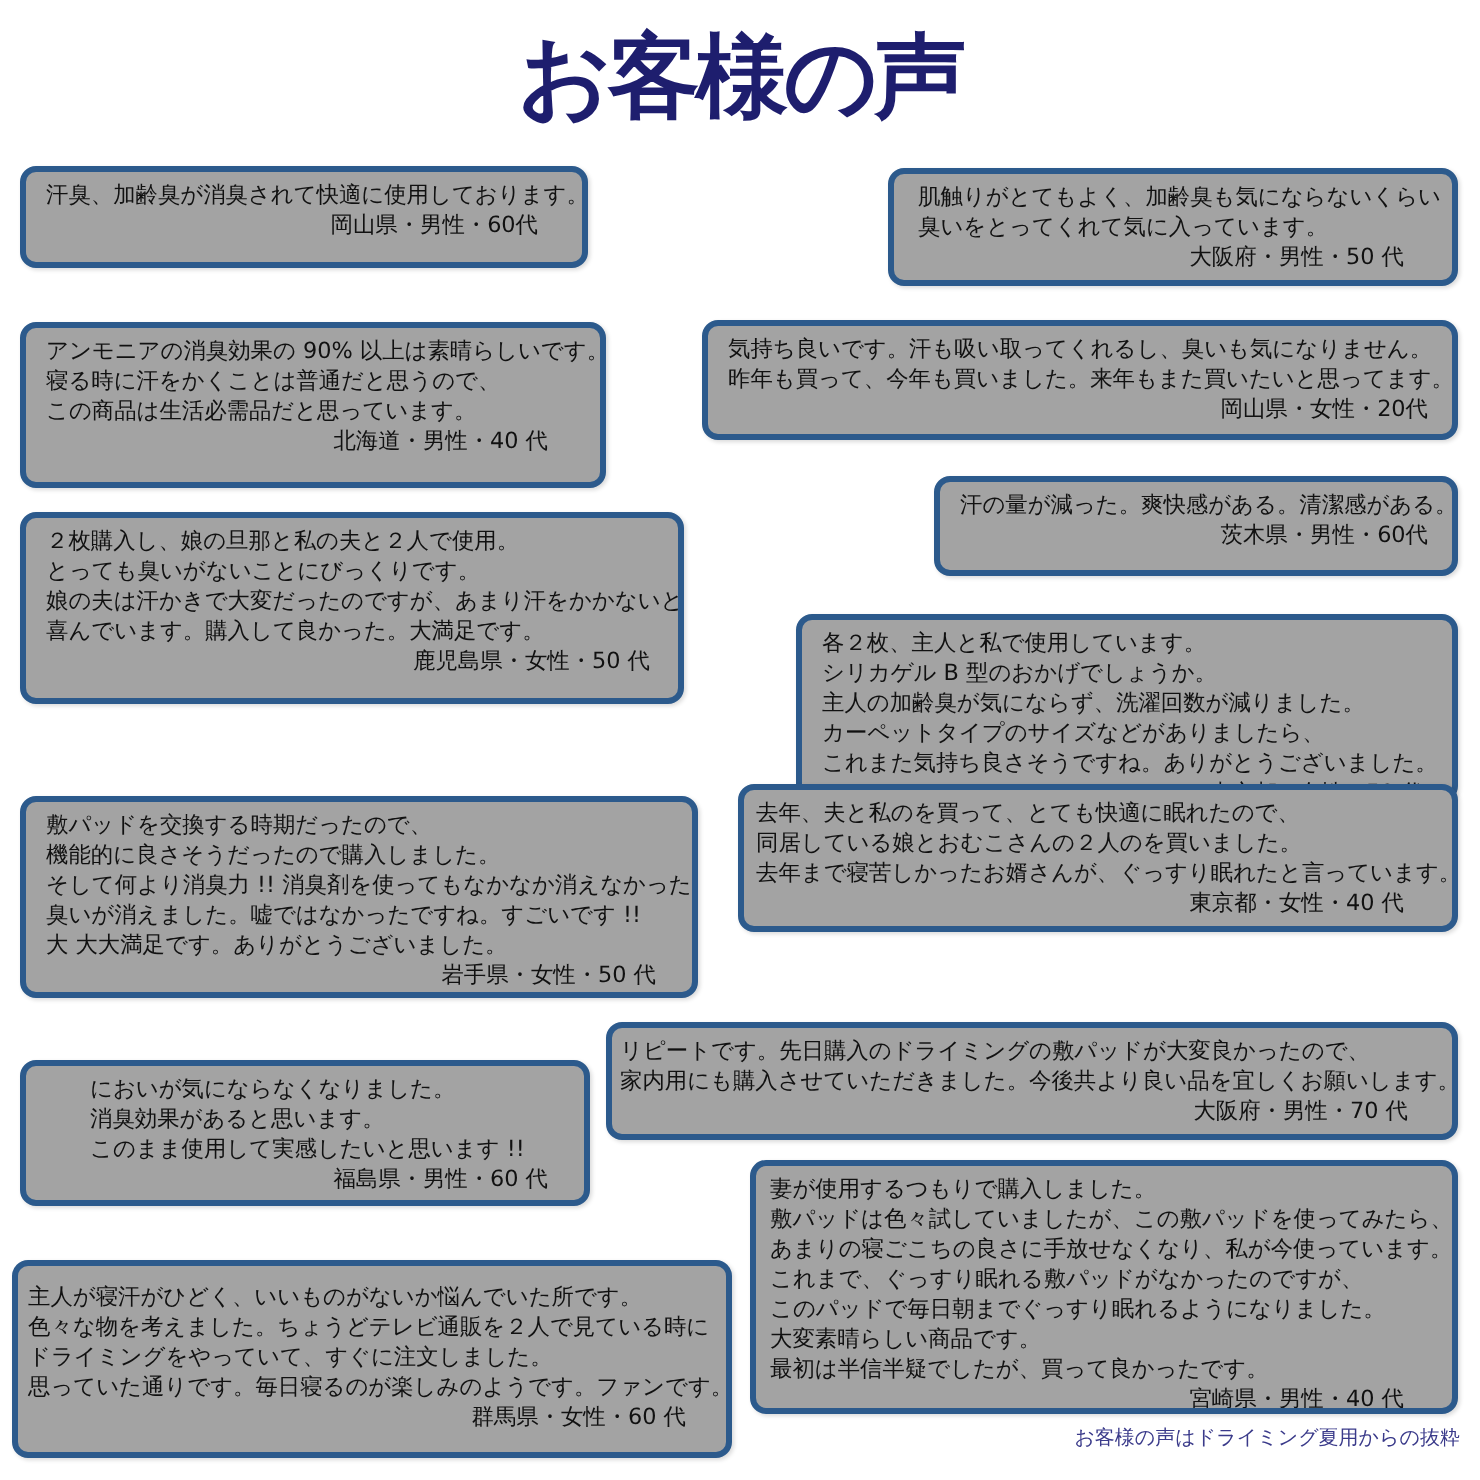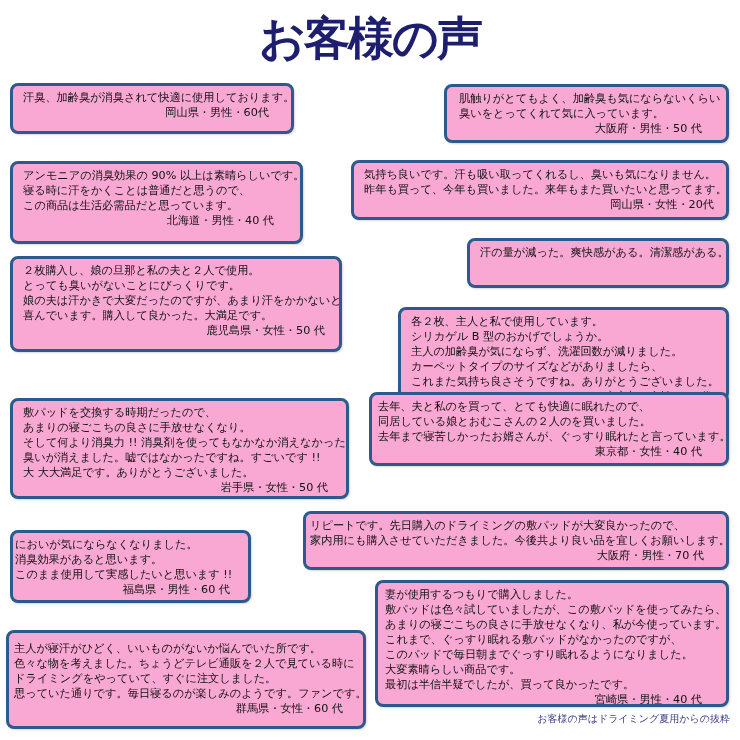--- a/index.html
+++ b/index.html
@@ -7,21 +7,21 @@
     width:740px; height:740px; background:#ffffff; position:relative; overflow:hidden;
     font-family: "DejaVu Sans", "Liberation Sans", sans-serif;
   }
   .title {
     position:absolute; left:0; top:10px; width:740px; text-align:center;
     font-size:46px; font-weight:bold; color:#1e1e6e; letter-spacing:-2px;
     line-height:56px;
   }
   .box {
     position:absolute; box-sizing:border-box;
-    background:#f9a8d4; border:3px solid #2c5a8c; border-radius:8px;
+    background:#a3a3a3; border:3px solid #2c5a8c; border-radius:8px;
     box-shadow: 1px 1px 2px rgba(0,0,0,0.15);
     padding:4px 10px 4px 10px;
     font-size:11.2px; line-height:15px; color:#111;
     white-space:nowrap; overflow:hidden;
   }
   .box .line { display:block; }
   .box .sig { display:block; text-align:right; padding-right:34px; }
   .footer {
     position:absolute; right:10px; top:712px; font-size:10px; color:#3a3a8a;
   }
@@ -50,20 +50,21 @@
 </div>
 
 <div class="box" style="left:351px;top:160px;width:378px;height:60px;">
   <span class="line">気持ち良いです。汗も吸い取ってくれるし、臭いも気になりません。</span>
   <span class="line">昨年も買って、今年も買いました。来年もまた買いたいと思ってます。</span>
   <span class="sig" style="padding-right:2px;">岡山県・女性・20代</span>
 </div>
 
 <div class="box" style="left:467px;top:238px;width:262px;height:50px;">
   <span class="line">汗の量が減った。爽快感がある。清潔感がある。</span>
+  <span class="sig" style="padding-right:2px;">茨木県・男性・60代</span>
 </div>
 
 <div class="box" style="left:10px;top:256px;width:332px;height:96px;">
   <span class="line">２枚購入し、娘の旦那と私の夫と２人で使用。</span>
   <span class="line">とっても臭いがないことにびっくりです。</span>
   <span class="line">娘の夫は汗かきで大変だったのですが、あまり汗をかかないと</span>
   <span class="line">喜んでいます。購入して良かった。大満足です。</span>
   <span class="sig" style="padding-right:4px;">鹿児島県・女性・50 代</span>
 </div>
 
@@ -71,35 +72,35 @@
   <span class="line">各２枚、主人と私で使用しています。</span>
   <span class="line">シリカゲル B 型のおかげでしょうか。</span>
   <span class="line">主人の加齢臭が気にならず、洗濯回数が減りました。</span>
   <span class="line">カーペットタイプのサイズなどがありましたら、</span>
   <span class="line">これまた気持ち良さそうですね。ありがとうございました。</span>
   <span class="sig" style="padding-right:4px;">東京都・女性・50 代</span>
 </div>
 
 <div class="box" style="left:10px;top:398px;width:339px;height:101px;">
   <span class="line">敷パッドを交換する時期だったので、</span>
-  <span class="line">あまりの寝ごこちの良さに手放せなくなり。</span>
+  <span class="line">機能的に良さそうだったので購入しました。</span>
   <span class="line">そして何より消臭力 !! 消臭剤を使ってもなかなか消えなかった</span>
   <span class="line">臭いが消えました。嘘ではなかったですね。すごいです !!</span>
   <span class="line">大 大大満足です。ありがとうございました。</span>
   <span class="sig" style="padding-right:8px;">岩手県・女性・50 代</span>
 </div>
 
 <div class="box" style="left:369px;top:392px;width:360px;height:74px;padding-left:6px;">
   <span class="line">去年、夫と私のを買って、とても快適に眠れたので、</span>
   <span class="line">同居している娘とおむこさんの２人のを買いました。</span>
   <span class="line">去年まで寝苦しかったお婿さんが、ぐっすり眠れたと言っています。</span>
   <span class="sig" style="padding-right:14px;">東京都・女性・40 代</span>
 </div>
 
-<div class="box" style="left:10px;top:530px;width:241px;height:73px;padding-left:2px;">
+<div class="box" style="left:10px;top:530px;width:285px;height:73px;padding-left:32px;">
   <span class="line">においが気にならなくなりました。</span>
   <span class="line">消臭効果があると思います。</span>
   <span class="line">このまま使用して実感したいと思います !!</span>
   <span class="sig" style="padding-right:8px;">福島県・男性・60 代</span>
 </div>
 
 <div class="box" style="left:303px;top:511px;width:426px;height:59px;padding-left:4px;">
   <span class="line">リピートです。先日購入のドライミングの敷パッドが大変良かったので、</span>
   <span class="line">家内用にも購入させていただきました。今後共より良い品を宜しくお願いします。</span>
   <span class="sig" style="padding-right:12px;">大阪府・男性・70 代</span>

